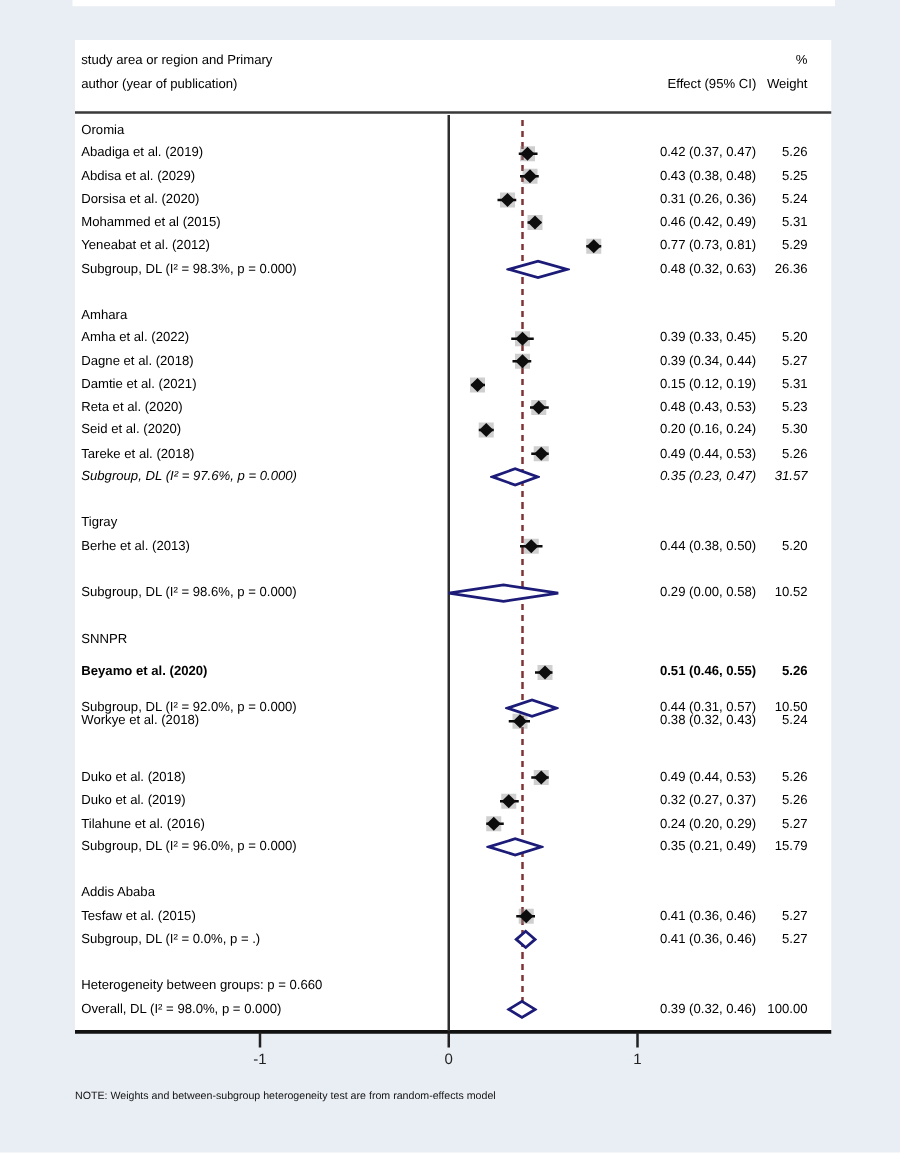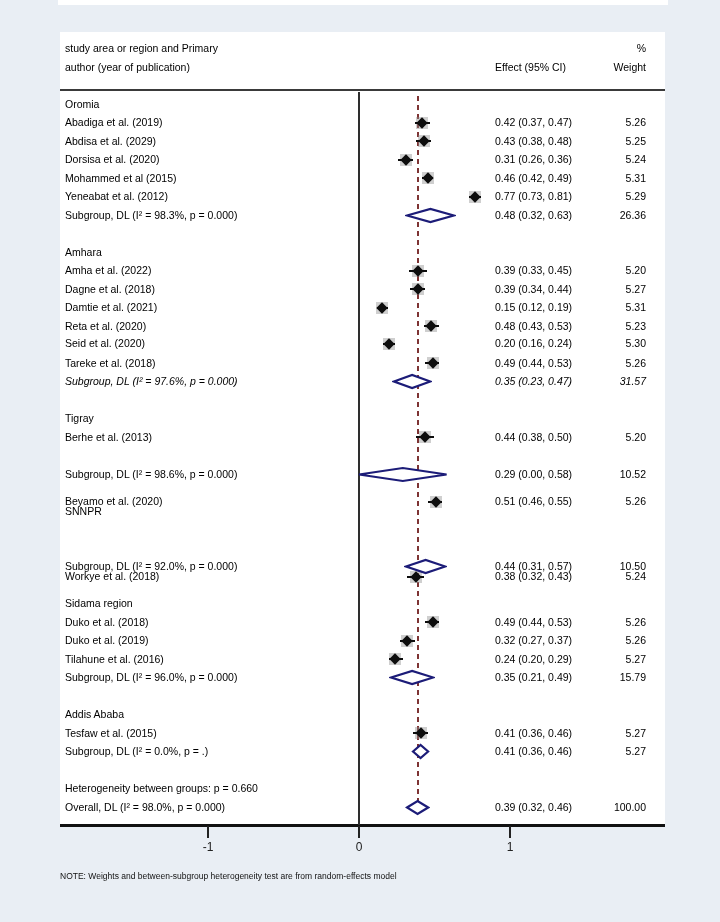--- a/index.html
+++ b/index.html
@@ -10,21 +10,21 @@
     color:#000;
   }
   .top-strip{position:absolute;left:58px;top:0;width:610px;height:5px;background:#ffffff;}
   .plot-area{
     position:absolute;left:60px;top:32px;width:605px;height:793px;
     background:#ffffff;
   }
   .hdr-left{position:absolute;left:5px;font-size:10.5px;line-height:13px;}
   .hdr-l1{top:10px;}
   .hdr-l2{top:29px;}
-  .col-eff{position:absolute;left:435px;width:110px;text-align:left;font-size:10.5px;line-height:13px;}
+  .col-eff{position:absolute;left:435px;width:110px;text-align:right;font-size:10.5px;line-height:13px;}
   .col-wt{position:absolute;left:518px;width:68px;text-align:right;font-size:10.5px;line-height:13px;}
   .hdr-rule{position:absolute;left:0;top:57px;width:605px;height:2px;background:#3a3a3a;}
   .zero-line{position:absolute;left:298px;top:60px;width:2px;height:733px;background:#2e2e2e;z-index:1;}
   .null-line{
     position:absolute;left:357px;top:64px;width:2px;height:716px;z-index:1;
     background:repeating-linear-gradient(to bottom,#7e3434 0 5px,transparent 5px 9px);
   }
   .rows{position:absolute;left:0;top:0;width:605px;height:793px;z-index:2;}
   .row{position:absolute;left:0;width:605px;height:19px;}
   .row .lbl{position:absolute;left:5px;top:3px;font-size:10.5px;line-height:13px;white-space:nowrap;}
@@ -179,21 +179,21 @@
         <div class="lbl">Subgroup, DL (I² = 98.6%, p = 0.000)</div>
         <svg class="dsvg" width="91.58" height="17" style="left:297px;top:1px;">
           <polygon points="2,8.5 45.79,2 89.58,8.5 45.79,15" fill="#ffffff" stroke="#1c1c78" stroke-width="2.2"></polygon>
         </svg>
         <div class="col-eff eff">0.29 (0.00, 0.58)</div>
         <div class="col-wt wt">10.52</div>
       </div>
       <div class="row" style="top:469.5px;">
         <div class="lbl">SNNPR</div>
       </div>
-      <div class="row" style="top:460px;">
+      <div class="row" style="top:496px;font-weight:bold;">
         <div class="lbl">Beyamo et al. (2020)</div>
         <div class="wbox" style="left:370.01px;top:3.5px;width:12px;height:12px;"></div>
         <div class="ci" style="left:368.46000000000004px;top:8.5px;width:13.590000000000003px;"></div>
         <div class="pt" style="left:372.01px;top:5.5px;width:8px;height:8px;"></div>
         <div class="col-eff eff">0.51 (0.46, 0.55)</div>
         <div class="col-wt wt">5.26</div>
       </div>
       <div class="row" style="top:535px;">
         <div class="lbl">Workye et al. (2018)</div>
         <div class="wbox" style="left:350.38px;top:3.5px;width:12px;height:12px;"></div>
@@ -203,23 +203,20 @@
         <div class="col-wt wt">5.24</div>
       </div>
       <div class="row" style="top:525px;">
         <div class="lbl">Subgroup, DL (I² = 92.0%, p = 0.000)</div>
         <svg class="dsvg" width="43.25999999999999" height="17" style="left:343.81px;top:1px;">
           <polygon points="2,8.5 21.629999999999995,2 41.25999999999999,8.5 21.629999999999995,15" fill="#ffffff" stroke="#1c1c78" stroke-width="2.2"></polygon>
         </svg>
         <div class="col-eff eff">0.44 (0.31, 0.57)</div>
         <div class="col-wt wt">10.50</div>
       </div>
-      <div class="row" style="top:562px;">
-        <div class="lbl">Sidama region</div>
-      </div>
       <div class="row" style="top:580.5px;">
         <div class="lbl">Duko et al. (2018)</div>
         <div class="wbox" style="left:366.99px;top:3.5px;width:12px;height:12px;"></div>
         <div class="ci" style="left:365.44px;top:8.5px;width:13.590000000000003px;"></div>
         <div class="pt" style="left:368.99px;top:5.5px;width:8px;height:8px;"></div>
         <div class="col-eff eff">0.49 (0.44, 0.53)</div>
         <div class="col-wt wt">5.26</div>
       </div>
       <div class="row" style="top:599px;">
         <div class="lbl">Duko et al. (2019)</div>

